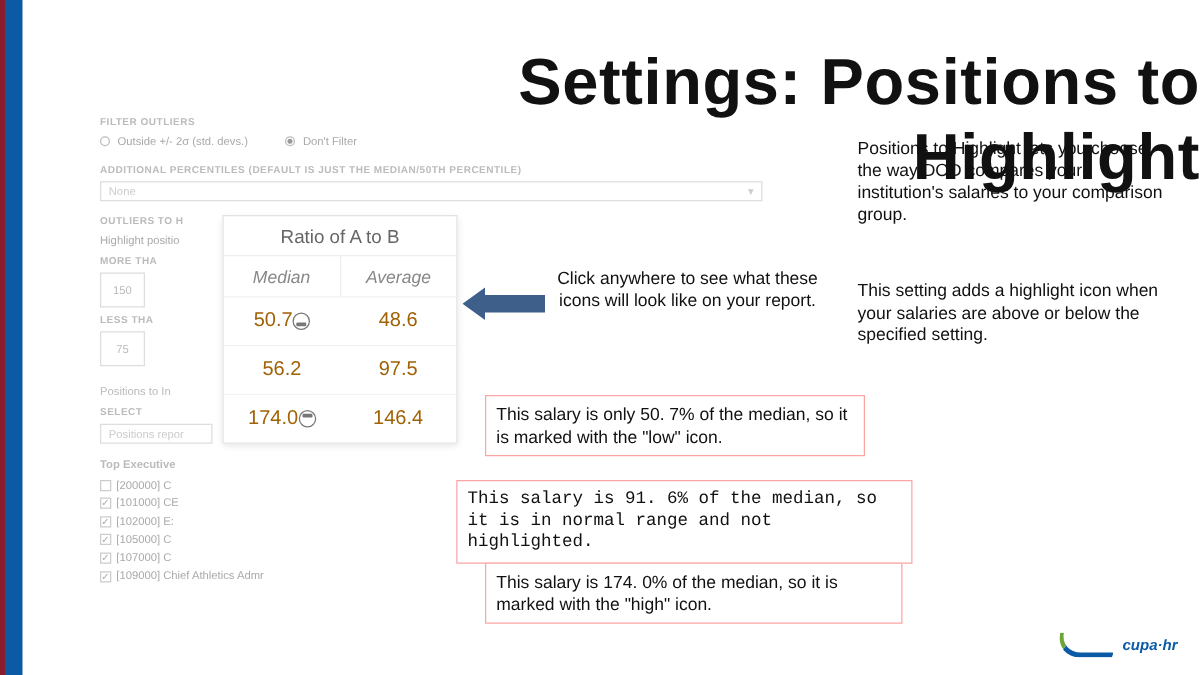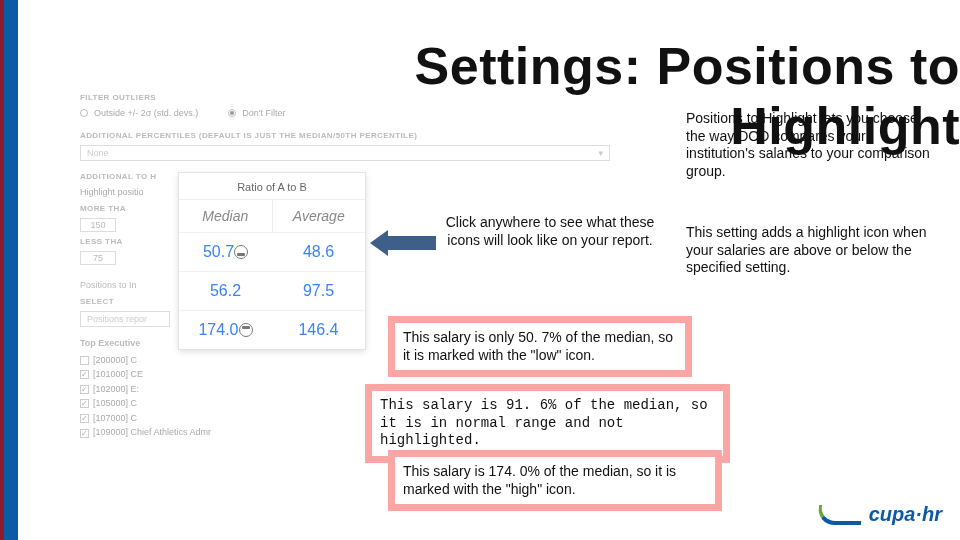--- a/index.html
+++ b/index.html
@@ -41,55 +41,55 @@
     width: 580px;
     font-size: 9px;
     color: #aaa;
     line-height: 1.4;
   }
   .bg-line { margin-bottom: 4px; display:flex; align-items:center; gap:6px;}
   .bg-bold { font-weight:bold; color:#bbb; letter-spacing:0.4px; font-size:8px;}
   .bg-radio { width:8px;height:8px;border:1px solid #bbb;border-radius:50%;display:inline-block;}
   .bg-radio.sel::after{content:"";display:block;width:4px;height:4px;background:#999;border-radius:50%;margin:1px;}
   .bg-drop { border:1px solid #ddd; height:16px; width:530px; display:flex; align-items:center; padding:0 6px; color:#ccc; justify-content:space-between;}
-  .bg-small-input { border:1px solid #ddd; height:14px; width:36px; display:inline-flex; align-items:center; justify-content:center; color:#bbb;}
+  .bg-small-input { border:1px solid #ddd; height:28px; width:36px; display:inline-flex; align-items:center; justify-content:center; color:#bbb;}
   .bg-chk { width:9px;height:9px;border:1px solid #ccc;display:inline-block;margin-right:4px;vertical-align:middle;}
   .bg-chk.on::after{content:"✓";font-size:8px;color:#aaa;display:block;margin-top:-2px;margin-left:0px;}
   .bg-row{margin-bottom:2px;}
 
   
   .popout {
     position: absolute;
     left: 178px; top: 172px;
     width: 188px;
     background: #fff;
     border: 1px solid #e3e3e3;
     box-shadow: 0 2px 6px rgba(0,0,0,0.12);
     font-size: 14px;
     color: #888;
   }
   .popout .hdr {
     text-align:center;
     padding:8px 6px 6px;
     color:#666;
-    font-size:11px;
+    font-size:15px;
   }
   .popout .cols {
     display:flex;
     border-top:1px solid #eee;
     font-style:italic;
   }
   .popout .col {
     flex:1; text-align:center; padding:8px 4px; color:#888; font-size:14px;
   }
   .popout .col + .col { border-left:1px solid #eee;}
   .popout .row {
     display:flex; border-top:1px solid #f2f2f2; padding:10px 0;
   }
-  .popout .cell { flex:1; text-align:center; font-size:16px; color:#3b82f6; display:flex;align-items:center;justify-content:center;gap:0;}
+  .popout .cell { flex:1; text-align:center; font-size:16px; color:#a16207; display:flex;align-items:center;justify-content:center;gap:0;}
   .status-icon {
     width:14px;height:14px;border-radius:50%;border:1.5px solid #777;display:inline-block;position:relative;
   }
   .status-low::after{content:"";position:absolute;left:2px;right:2px;bottom:2px;top:7px;background:#777;border-radius:1px;}
   .status-high::after{content:"";position:absolute;left:2px;right:2px;top:2px;bottom:7px;background:#777;border-radius:1px;}
 
   .arrow-left {
     position:absolute;
     left:370px; top:230px;
     display:flex; align-items:center;
@@ -98,38 +98,38 @@
   .arrow-left .head{width:0;height:0;border-top:13px solid transparent;border-bottom:13px solid transparent;border-right:18px solid #3d5f8a;}
 
   .ann {
     position:absolute;
     font-size:14px;
     line-height:1.25;
     color:#111;
   }
   .ann.boxed {
     background:#fff;
-    border:7px solid #fca5a5;
+    border:1px solid #fca5a5;
     padding:6px 8px;
   }
   #ann-click { left:440px; top:214px; width:220px;text-align:center; }
   #ann-intro { left:686px; top:110px; width:250px; }
   #ann-setting { left:686px; top:224px; width:256px; }
   #ann-low { left:388px; top:316px; width:304px; }
   #ann-mid { left:365px; top:384px; width:365px;font-family:Liberation Mono, monospace; }
   #ann-high { left:388px; top:450px; width:334px; }
 
   .logo {
     position:absolute;
     right:18px; bottom:14px;
     display:flex; align-items:center; gap:6px;
     color:#0b5aa6;
     font-style:italic;
     font-weight:bold;
-    font-size:20px;
+    font-size:12px;
   }
   .logo .swoosh {
     width:46px;height:20px;border-bottom:4px solid #0b5aa6;border-left:3px solid #6da536;border-radius:0 0 0 20px;
     transform:skewX(-12deg);
   }
 </style>
 </head>
 <body>
 
 <div class="left-bar"></div>
@@ -148,21 +148,21 @@
   </div>
   <div style="height:6px"></div>
   <div class="bg-line bg-bold">ADDITIONAL PERCENTILES (DEFAULT IS JUST THE MEDIAN/50TH PERCENTILE)</div>
   <div class="bg-line">
     <div class="bg-drop">
       <span>None</span>
       <span>▾</span>
     </div>
   </div>
   <div style="height:6px"></div>
-  <div class="bg-line bg-bold">ADDITIONAL TO H</div>
+  <div class="bg-line bg-bold">OUTLIERS TO H</div>
   <div class="bg-line">
     <span>Highlight positio</span>
     <span style="margin-left:160px">alary is</span>
   </div>
   <div class="bg-line">
     <span class="bg-bold" style="width:56px;display:inline-block">MORE THA</span>
   </div>
   <div class="bg-line">
     <span class="bg-small-input">
         <span>150</span>

